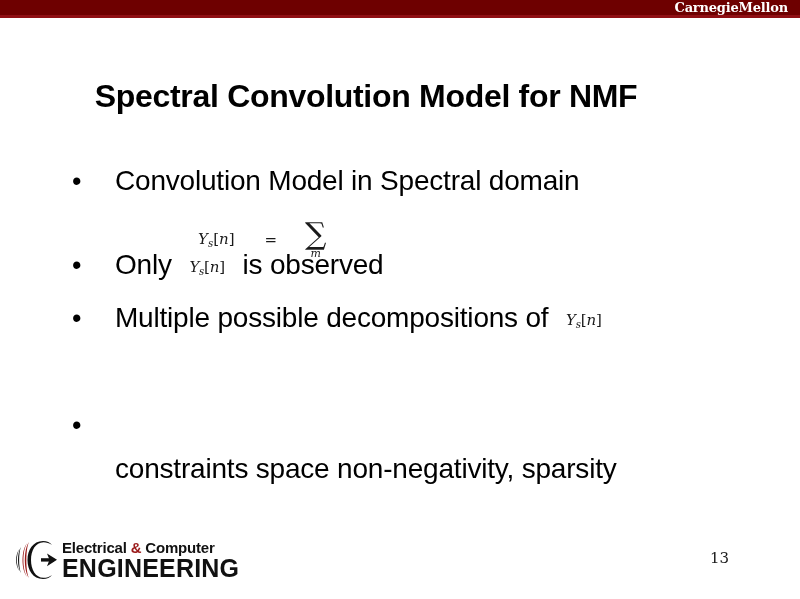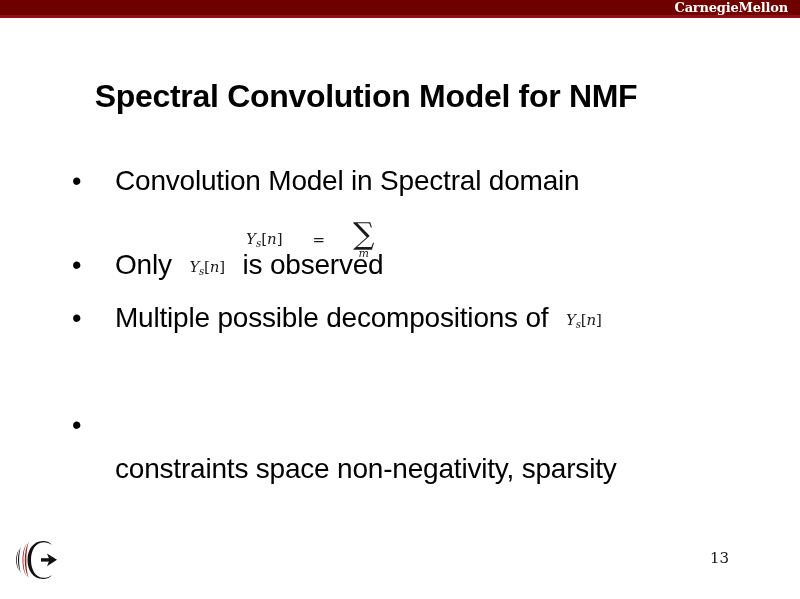--- a/index.html
+++ b/index.html
@@ -125,21 +125,20 @@
     position: relative;
     top: -2px;
   }
 
   
   .equation-block {
     position: absolute;
     left: 198px;
     top: 220px;
     font-size: 15px;
-    margin-left: 48px;
   }
   .eq-line {
     display: flex;
     align-items: center;
     font-family: "DejaVu Serif", serif;
     color: #1a1a1a;
   }
   .eq-lhs { margin-right: 30px; }
   .eq-eq  { margin-right: 28px; font-style: normal; }
   .sum-wrap {
@@ -281,17 +280,21 @@
       <path d="M13.2 6 C7 13, 7 33, 13.2 40 C8.2 33, 8.2 13, 13.2 6 Z" fill="#9b1b1b"></path>
 
       <path d="M29 4 C19 4, 13.5 13, 13.5 23 C13.5 33, 19 42, 29 42 C33 42, 36 40.5, 38 38
                C35.5 40, 32.5 40.8, 29.5 40.8 C21.5 40.8, 17 32.5, 17 23
                C17 13.5, 21.5 5.2, 29.5 5.2 C32.5 5.2, 35.5 6, 38 8 C36 5.5, 33 4, 29 4 Z" fill="#111111"></path>
 
       <path d="M27 21.2 L40 21.2 L40 24.6 L27 24.6 Z" fill="#111111"></path>
 
       <path d="M33 16.5 L43 22.8 L33 29.2 L35.5 22.8 Z" fill="#111111"></path>
     </svg>
+    <div class="ece-words">
+      <div class="ece-line1"><span>Electrical </span><span class="ece-amp">&amp;</span><span> Computer</span></div>
+      <div class="ece-line2">ENGINEERING</div>
+    </div>
   </div>
 
   <div class="page-number">13</div>
 
 </div>
 
 </body></html>

